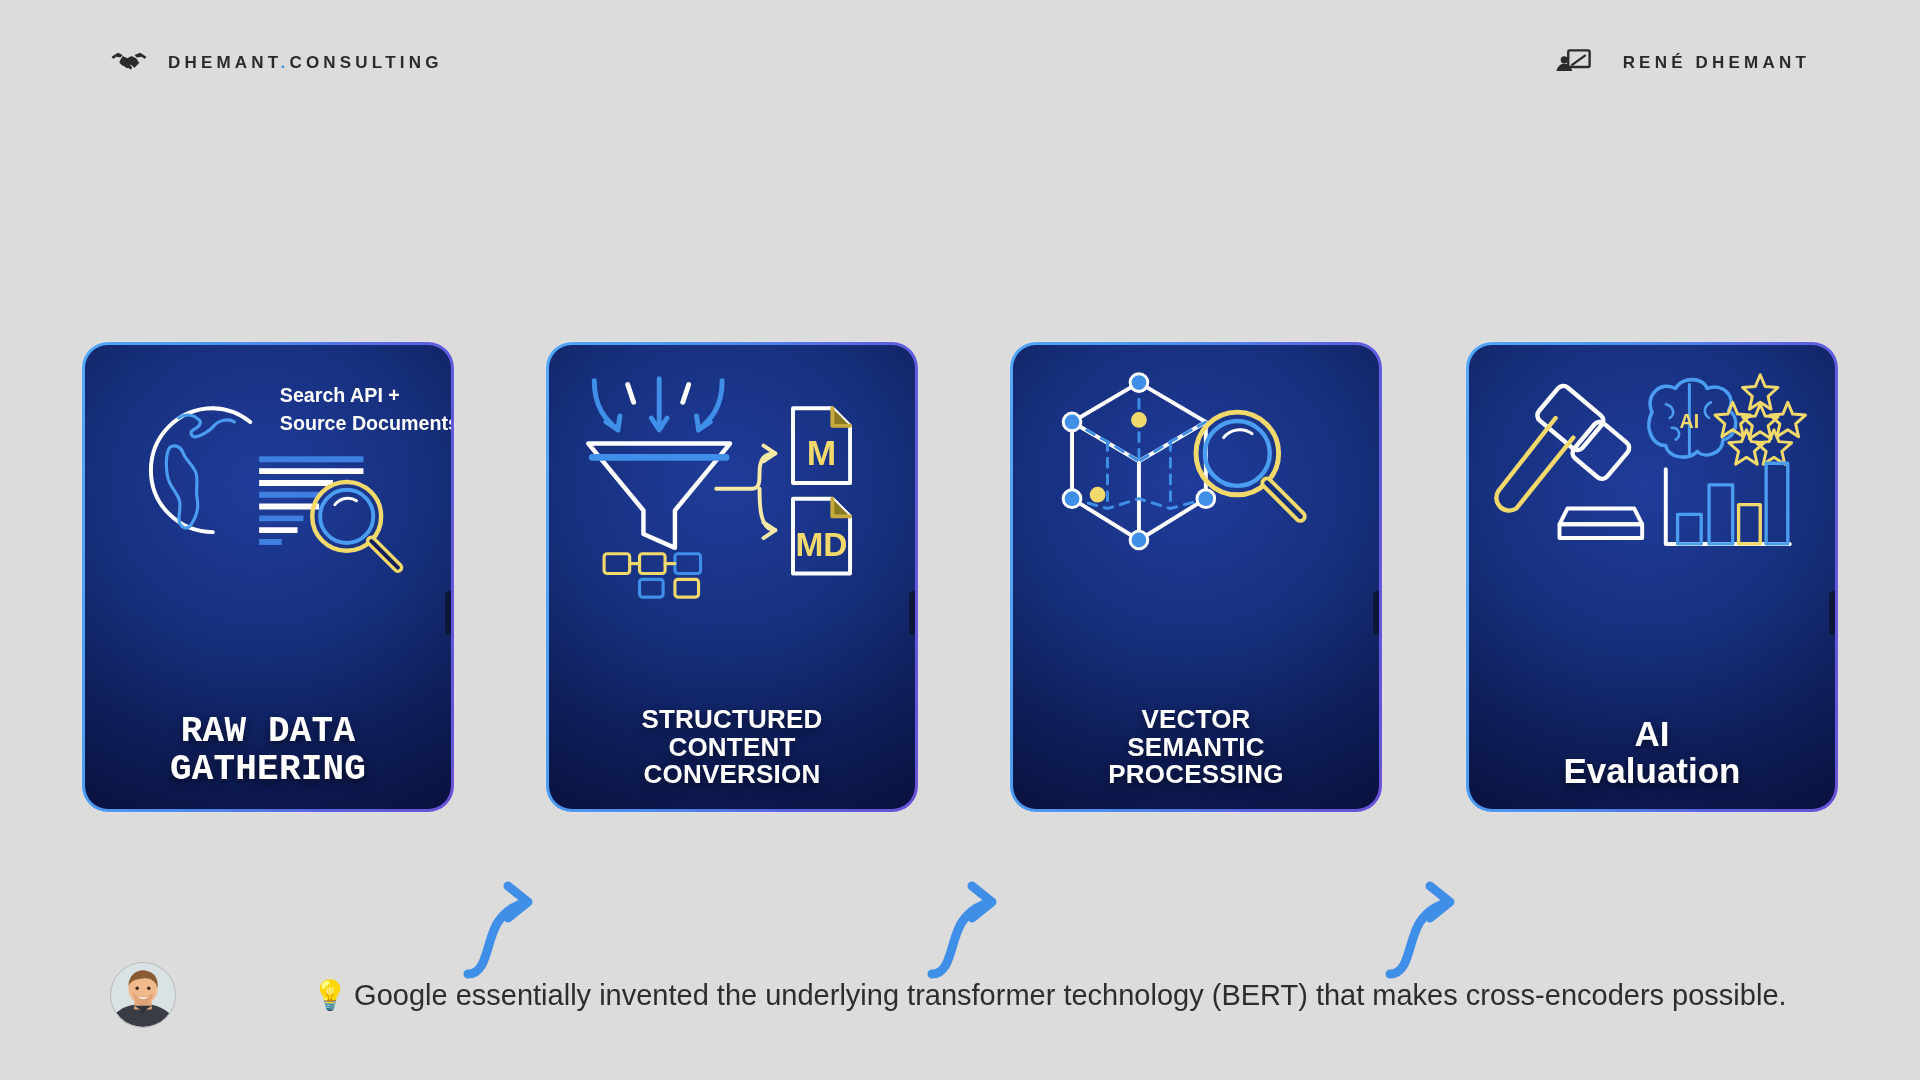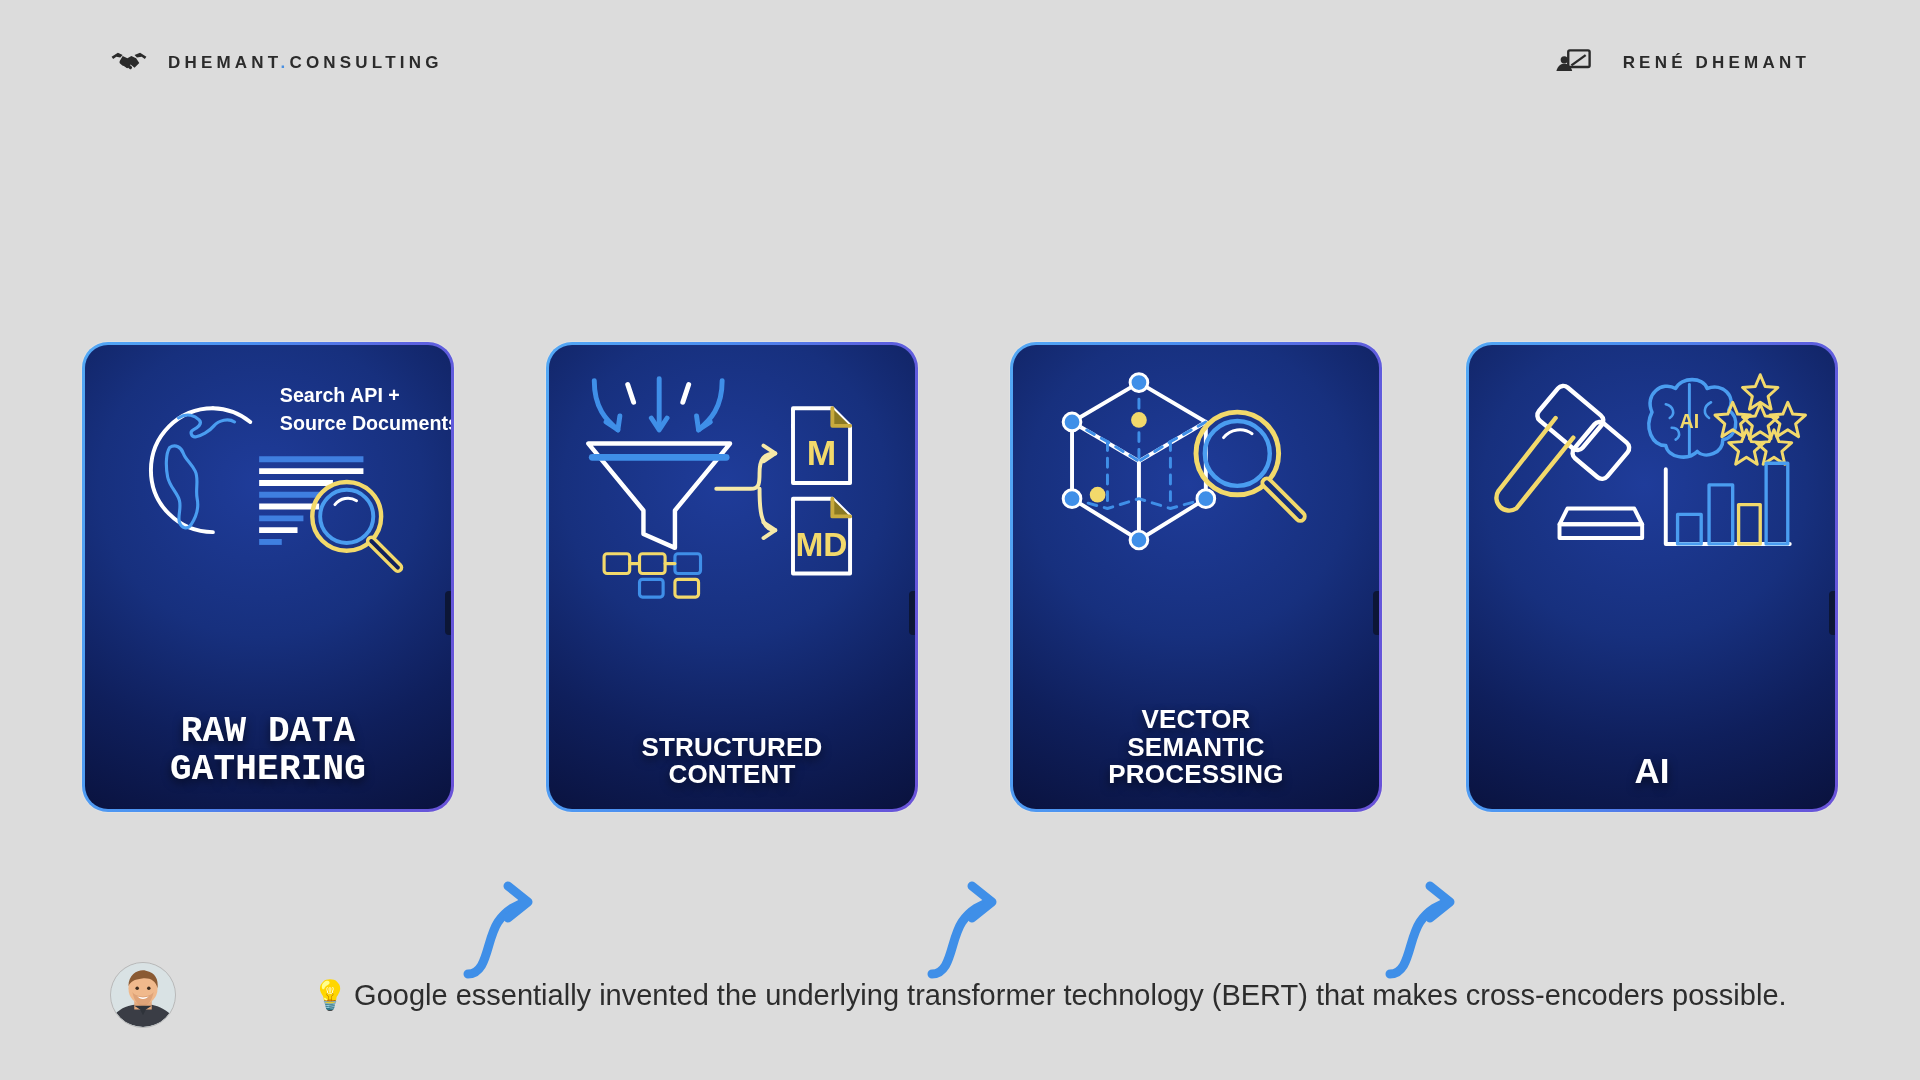--- a/index.html
+++ b/index.html
@@ -208,20 +208,21 @@
               <path d="M248 140 H288 L306 158 V216 H248 Z" stroke="#ffffff" stroke-width="4"></path>
               <path d="M288 140 V158 H306" stroke="#c9ab3d" stroke-width="4" fill="#8c7a23"></path>
             </g>
             <text x="277" y="106" fill="#f2d96b" text-anchor="middle" font-family="Liberation Sans, sans-serif" font-size="36" font-weight="bold">M</text>
             <text x="277" y="198" fill="#f2d96b" text-anchor="middle" font-family="Liberation Sans, sans-serif" font-size="34" font-weight="bold">MD</text>
           </svg>
         </div>
         <div class="card-title up t-sz-36">
           <div>STRUCTURED</div>
           <div>CONTENT</div>
+          <div>CONVERSION</div>
         </div>
         <div class="card-notch"></div>
       </div>
     </div>
 
     <div class="card" style="left:1010px">
       <div class="card-inner">
         <div class="card-art">
           <svg viewBox="0 0 372 240">
             <g fill="none" stroke-linecap="round" stroke-linejoin="round">
@@ -303,20 +304,21 @@
               <rect x="212" y="156" width="24" height="30" stroke="#4a9df0" stroke-width="3.4"></rect>
               <rect x="244" y="126" width="24" height="60" stroke="#4a9df0" stroke-width="3.4"></rect>
               <rect x="274" y="146" width="22" height="40" stroke="#f2d96b" stroke-width="3.4"></rect>
               <rect x="302" y="104" width="22" height="82" stroke="#4a9df0" stroke-width="3.4"></rect>
             </g>
             <text x="224" y="68" fill="#f2d96b" text-anchor="middle" font-family="Liberation Sans, sans-serif" font-size="20" font-weight="bold">AI</text>
           </svg>
         </div>
         <div class="card-title t-sz-35">
           <div>AI</div>
+          <div>Evaluation</div>
         </div>
         <div class="card-notch"></div>
       </div>
     </div>
 
     <div class="arrow" style="left:464px">
       <svg viewBox="0 0 68 120">
         <path d="M4 104 C24 104 22 70 34 52 C42 40 54 34 62 32" fill="none" stroke="#3f8fe8" stroke-width="9" stroke-linecap="round"></path>
         <path d="M44 16 L64 32 L44 48" fill="none" stroke="#3f8fe8" stroke-width="9" stroke-linecap="round" stroke-linejoin="round"></path>
       </svg>

